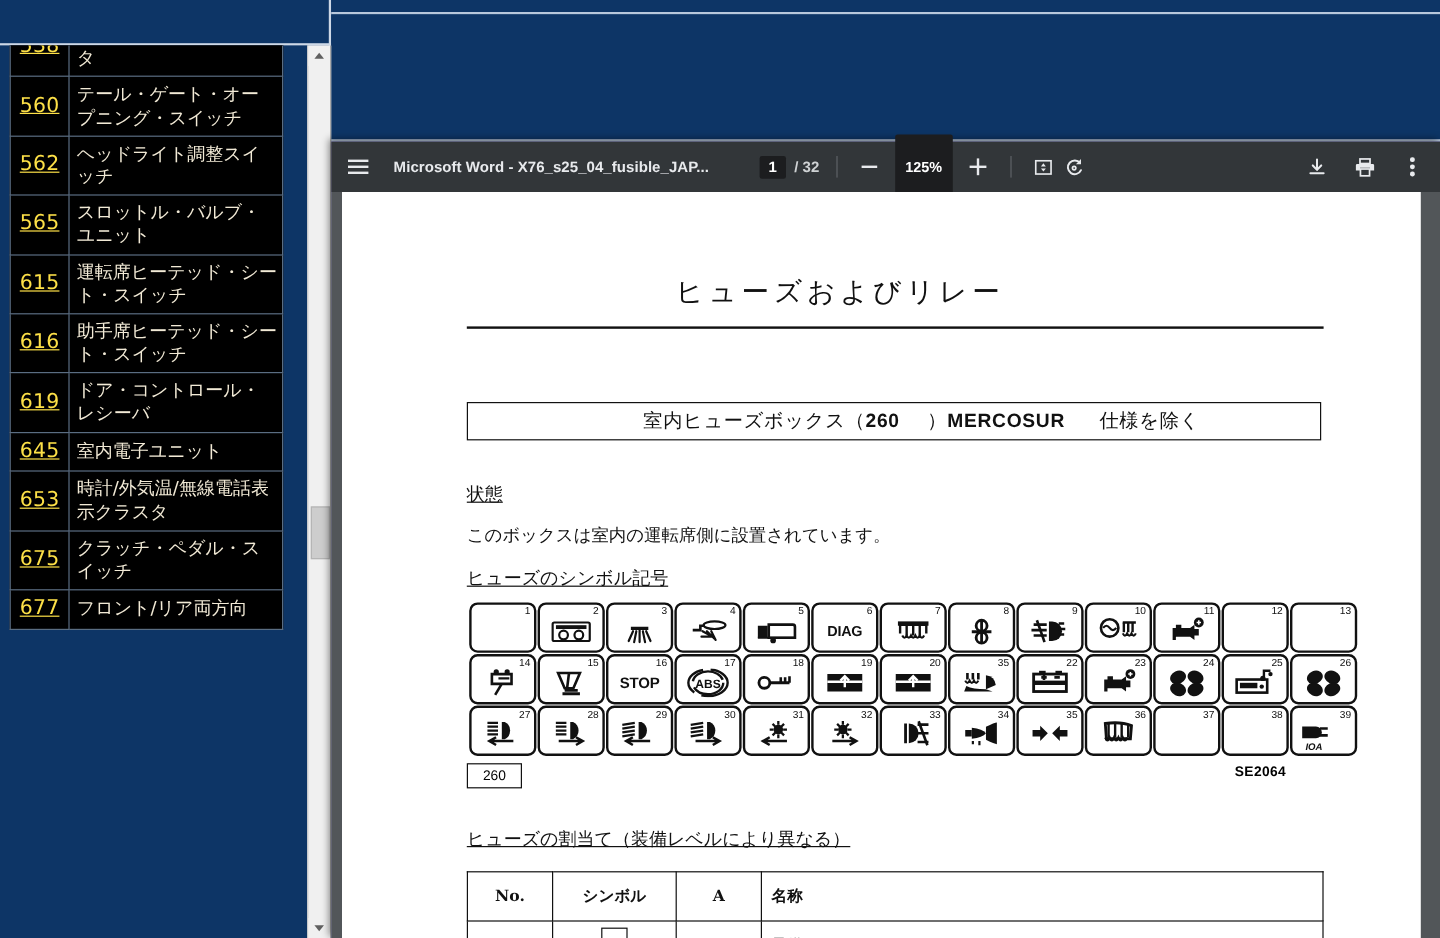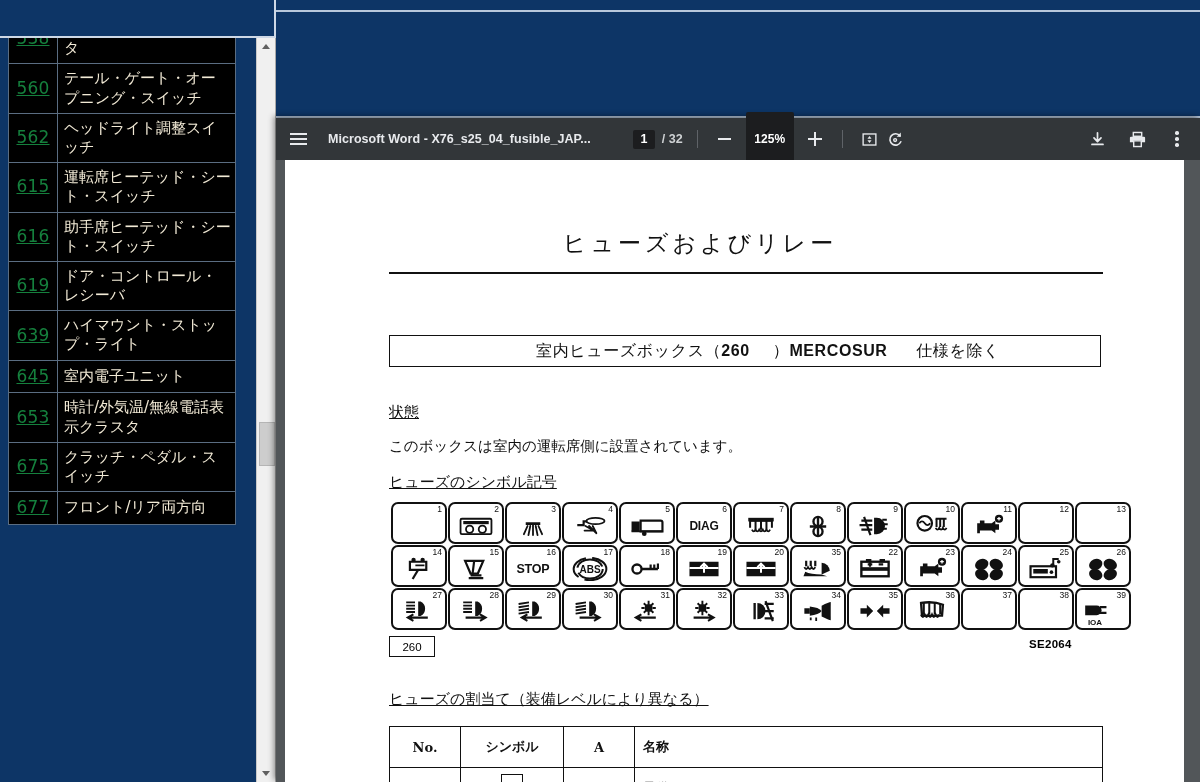--- a/index.html
+++ b/index.html
@@ -40,21 +40,21 @@
     font-family:"DejaVu Sans","Liberation Sans",sans-serif;
     font-size:15px;line-height:1.28;
     padding:5px 4px 5px 6px;
     vertical-align:middle;
     background:#000;
   }
   #left-table td.num{
     width:44px;text-align:center;padding:5px 2px;
   }
   #left-table td.num span{
-    text-decoration:underline;font-size:17px;letter-spacing:.2px;color:#15803d;
+    text-decoration:underline;font-size:17px;letter-spacing:.2px;color:#fde047;
   }
 
   
   #left-scrollbar{
     position:absolute;left:256px;top:38px;width:18px;bottom:0;
     background:#f0f0f0;border-left:1px solid #c9c9c9;border-right:1px solid #a9a9a9;
   }
   .sb-btn{
     position:absolute;left:0;width:18px;height:17px;background:#f0f0f0;
     display:flex;align-items:center;justify-content:center;
@@ -217,34 +217,34 @@
         </tr>
         <tr>
           <td class="num"><span>560</span></td>
           <td>テール・ゲート・オープニング・スイッチ</td>
         </tr>
         <tr>
           <td class="num"><span>562</span></td>
           <td>ヘッドライト調整スイッチ</td>
         </tr>
         <tr>
+          <td class="num"><span>565</span></td>
+          <td>スロットル・バルブ・ユニット</td>
+        </tr>
+        <tr>
           <td class="num"><span>615</span></td>
           <td>運転席ヒーテッド・シート・スイッチ</td>
         </tr>
         <tr>
           <td class="num"><span>616</span></td>
           <td>助手席ヒーテッド・シート・スイッチ</td>
         </tr>
         <tr>
           <td class="num"><span>619</span></td>
           <td>ドア・コントロール・レシーバ</td>
-        </tr>
-        <tr>
-          <td class="num"><span>639</span></td>
-          <td>ハイマウント・ストップ・ライト</td>
         </tr>
         <tr>
           <td class="num"><span>645</span></td>
           <td>室内電子ユニット</td>
         </tr>
         <tr>
           <td class="num"><span>653</span></td>
           <td>時計/外気温/無線電話表示クラスタ</td>
         </tr>
         <tr>
@@ -722,21 +722,21 @@
               <div class="sym-cell">
                 <span class="sym-idx">37</span>
                 <span class="sym-art"></span>
               </div>
               <div class="sym-cell">
                 <span class="sym-idx">38</span>
                 <span class="sym-art"></span>
               </div>
               <div class="sym-cell">
                 <span class="sym-idx">39</span>
-                <span class="sym-art" style="position: absolute; left: 0px; right: 16px;">
+                <span class="sym-art" style="position: absolute; left: 0px; right: 16px; font-style: italic;">
                   <svg viewBox="0 0 44 26" width="40" height="24">
                     <path d="M10 5 h14 a5 5 0 0 1 0 12 h-14 z" fill="#111"></path>
                     <path d="M28 7 h8 M28 14 h8" stroke="#111" stroke-width="2.6"></path>
                   </svg>
                   <span style="position:absolute;bottom:-1px;left:0;right:0;text-align:center;font-size:8px;font-weight:bold;">IOA</span>
                 </span>
               </div>
             </div>
           </div>
 

